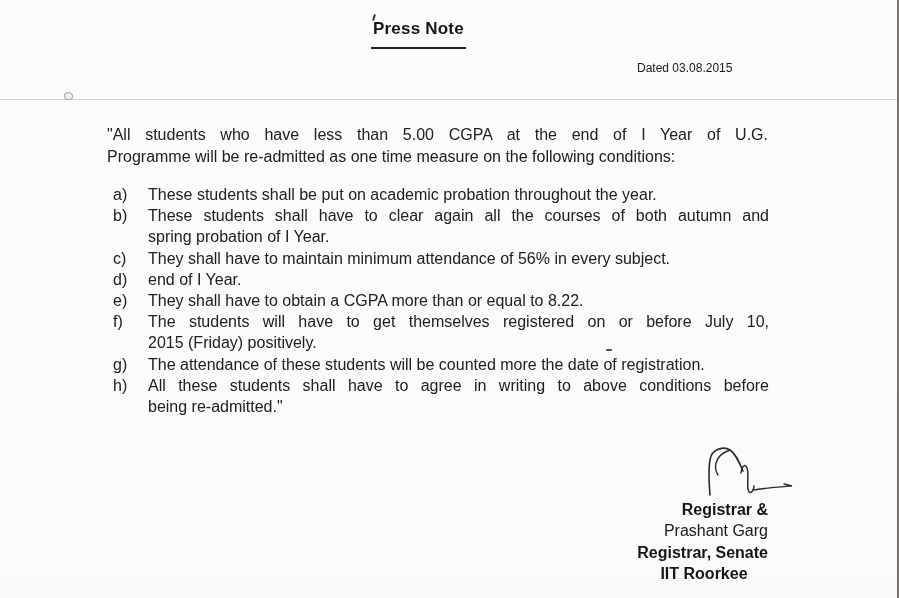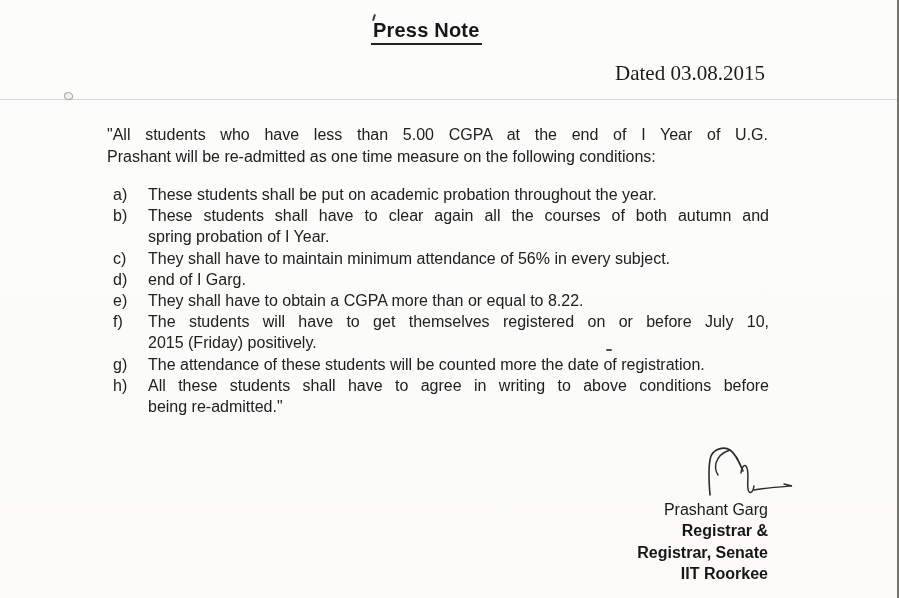--- a/index.html
+++ b/index.html
@@ -33,28 +33,28 @@
     position: absolute; left: 606px; top: 349px; width: 6px; height: 2px;
     background: #4c4c4a; border-radius: 1px;
   }
   .title-tick {
     position: absolute; left: 373px; top: 14px; width: 2px; height: 7px;
     background: #3a3a38; transform: rotate(18deg); border-radius: 1px;
   }
   
   .doc-title {
     position: absolute; left: 371px; top: 19px;
-    font-size: 20px; font-weight: bold; letter-spacing: 0.2px;
+    font-size: 17px; font-weight: bold; letter-spacing: 0.2px;
     color: #171717;
     border-bottom: 2px solid #222;
-    padding: 0 2px 1px 2px;
+    padding: 0 2px 8px 2px;
   }
   .date-line {
-    position: absolute; left: 615px; top: 61px;
-    font-size: 21px; color: #1b1b1b; font-family: Liberation Serif, serif;
+    position: absolute; left: 637px; top: 61px;
+    font-size: 12px; color: #1b1b1b;
   }
   .intro {
     position: absolute; left: 107px; top: 124px; width: 661px;
     font-size: 16px; line-height: 21.5px; color: #202020;
   }
   .jline { text-align: justify; text-align-last: justify; }
   .cond-list {
     position: absolute; left: 113px; top: 184px; width: 656px;
     font-size: 16px; line-height: 21.2px; color: #202020;
   }
@@ -65,39 +65,39 @@
   .signature-scribble {
     position: absolute; left: 697px; top: 445px; width: 100px; height: 54px;
   }
   .sig-block {
     position: absolute; left: 634px; top: 499px; width: 134px;
     font-size: 16px; line-height: 21.3px; color: #1a1a1a;
   }
   .sig-block .line { white-space: nowrap; }
   .sig-right { text-align: right; }
   .sig-bold { font-weight: bold; color: #161616; }
-  .sig-left { text-align: right; padding-left: 6px; }
+  .sig-left { text-align: center; padding-left: 6px; }
 </style>
 </head>
 <body>
 
 <div class="page">
 
   <div class="scan-line"></div>
   <div class="scan-edge-right"></div>
   <div class="smudge"></div>
   <div class="stray-dash"></div>
   <div class="title-tick"></div>
 
   <div class="doc-title">Press Note</div>
   <div class="date-line">Dated 03.08.2015</div>
 
   <div class="intro">
     <div class="jline">"All students who have less than 5.00 CGPA at the end of I Year of U.G.</div>
-    <div>Prashant will be re-admitted as one time measure on the following conditions:</div>
+    <div>Programme will be re-admitted as one time measure on the following conditions:</div>
   </div>
 
   <div class="cond-list">
 
     <div class="cond-item">
       <div class="cond-label">a)</div>
       <div class="cond-text">
         <div class="line">These students shall be put on academic probation throughout the year.</div>
 
       </div>
@@ -115,21 +115,21 @@
       <div class="cond-label">c)</div>
       <div class="cond-text">
         <div class="line">They shall have to maintain minimum attendance of 56% in every subject.</div>
 
       </div>
     </div>
 
     <div class="cond-item">
       <div class="cond-label">d)</div>
       <div class="cond-text">
-        <div class="line">end of I Garg.</div>
+        <div class="line">end of I Year.</div>
       </div>
     </div>
 
     <div class="cond-item">
       <div class="cond-label">e)</div>
       <div class="cond-text">
         <div class="line">They shall have to obtain a CGPA more than or equal to 8.22.</div>
 
       </div>
     </div>
@@ -161,19 +161,19 @@
   </div>
 
   <svg class="signature-scribble" viewBox="0 0 100 54" fill="none">
     <path d="M13 50 C12 38 11 20 14 11 C17 4 27 1 33 5 C39 9 42 17 46 26" stroke="#2b2b2b" stroke-width="1.6" stroke-linecap="round"></path>
     <path d="M33 5 C27 7 21 11 19 18 C18 22 19 27 21 30" stroke="#2b2b2b" stroke-width="1.4" stroke-linecap="round"></path>
     <path d="M44 28 C45 21 48 18 50 23 C52 28 50 38 51 44 C52 50 56 48 57 41" stroke="#2b2b2b" stroke-width="1.5" stroke-linecap="round"></path>
     <path d="M57 45 C68 43 82 42 95 41 L87 39" stroke="#2b2b2b" stroke-width="1.4" stroke-linecap="round"></path>
   </svg>
 
   <div class="sig-block">
+    <div class="line sig-right sig-bold">Registrar &amp;</div>
     <div class="line sig-right">Prashant Garg</div>
-    <div class="line sig-right sig-bold">Registrar &amp;</div>
     <div class="line sig-right sig-bold">Registrar, Senate</div>
     <div class="line sig-left sig-bold">IIT Roorkee</div>
   </div>
 
 </div>
 
 </body></html>

